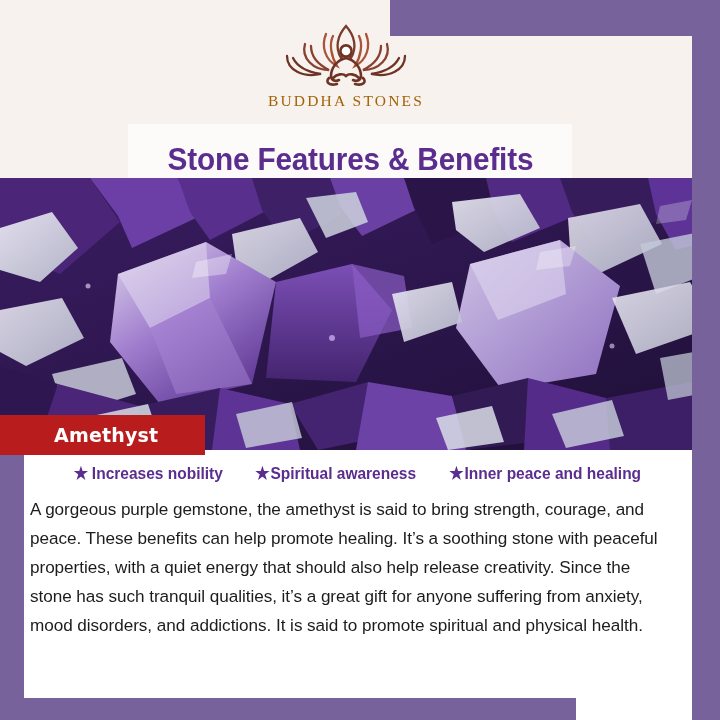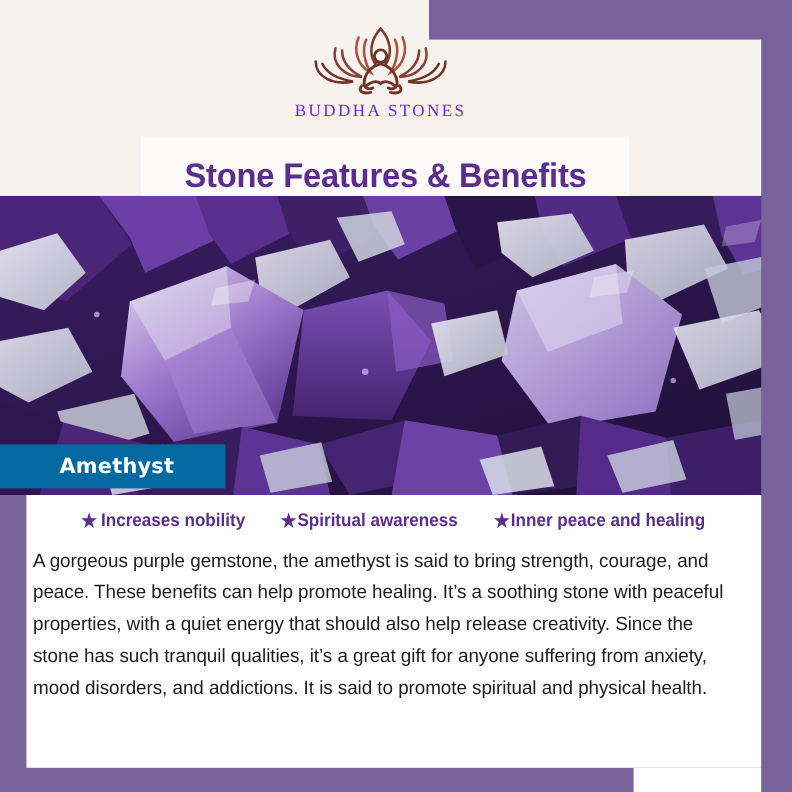--- a/index.html
+++ b/index.html
@@ -90,21 +90,21 @@
     margin: 0 auto;
     width: 150px;
     height: 74px;
   }
   .logo-word {
     display: block;
     margin-top: 2px;
     font-family: "Liberation Serif", serif;
     font-size: 15.5px;
     letter-spacing: 2.2px;
-    color: #6d28d9;
+    color: #a16207;
     font-weight: 400;
   }
 
   
   .title-band {
     position: absolute;
     left: 128px;
     top: 124px;
     width: 444px;
     height: 54px;
@@ -134,24 +134,24 @@
     overflow: hidden;
     z-index: 2;
     background: #3c1f63;
   }
   .photo-svg { display: block; width: 720px; height: 272px; }
 
   
   .stone-bar {
     position: absolute;
     left: 0;
-    top: 404px;
+    top: 415px;
     width: 205px;
     height: 40px;
-    background: #0369a1;
+    background: #b91c1c;
     display: flex;
     align-items: center;
     z-index: 7;
   }
   .stone-bar-label {
     margin-left: 54px;
     color: #ffffff;
     font-family: "DejaVu Sans", sans-serif;
     font-weight: 700;
     font-size: 19px;

